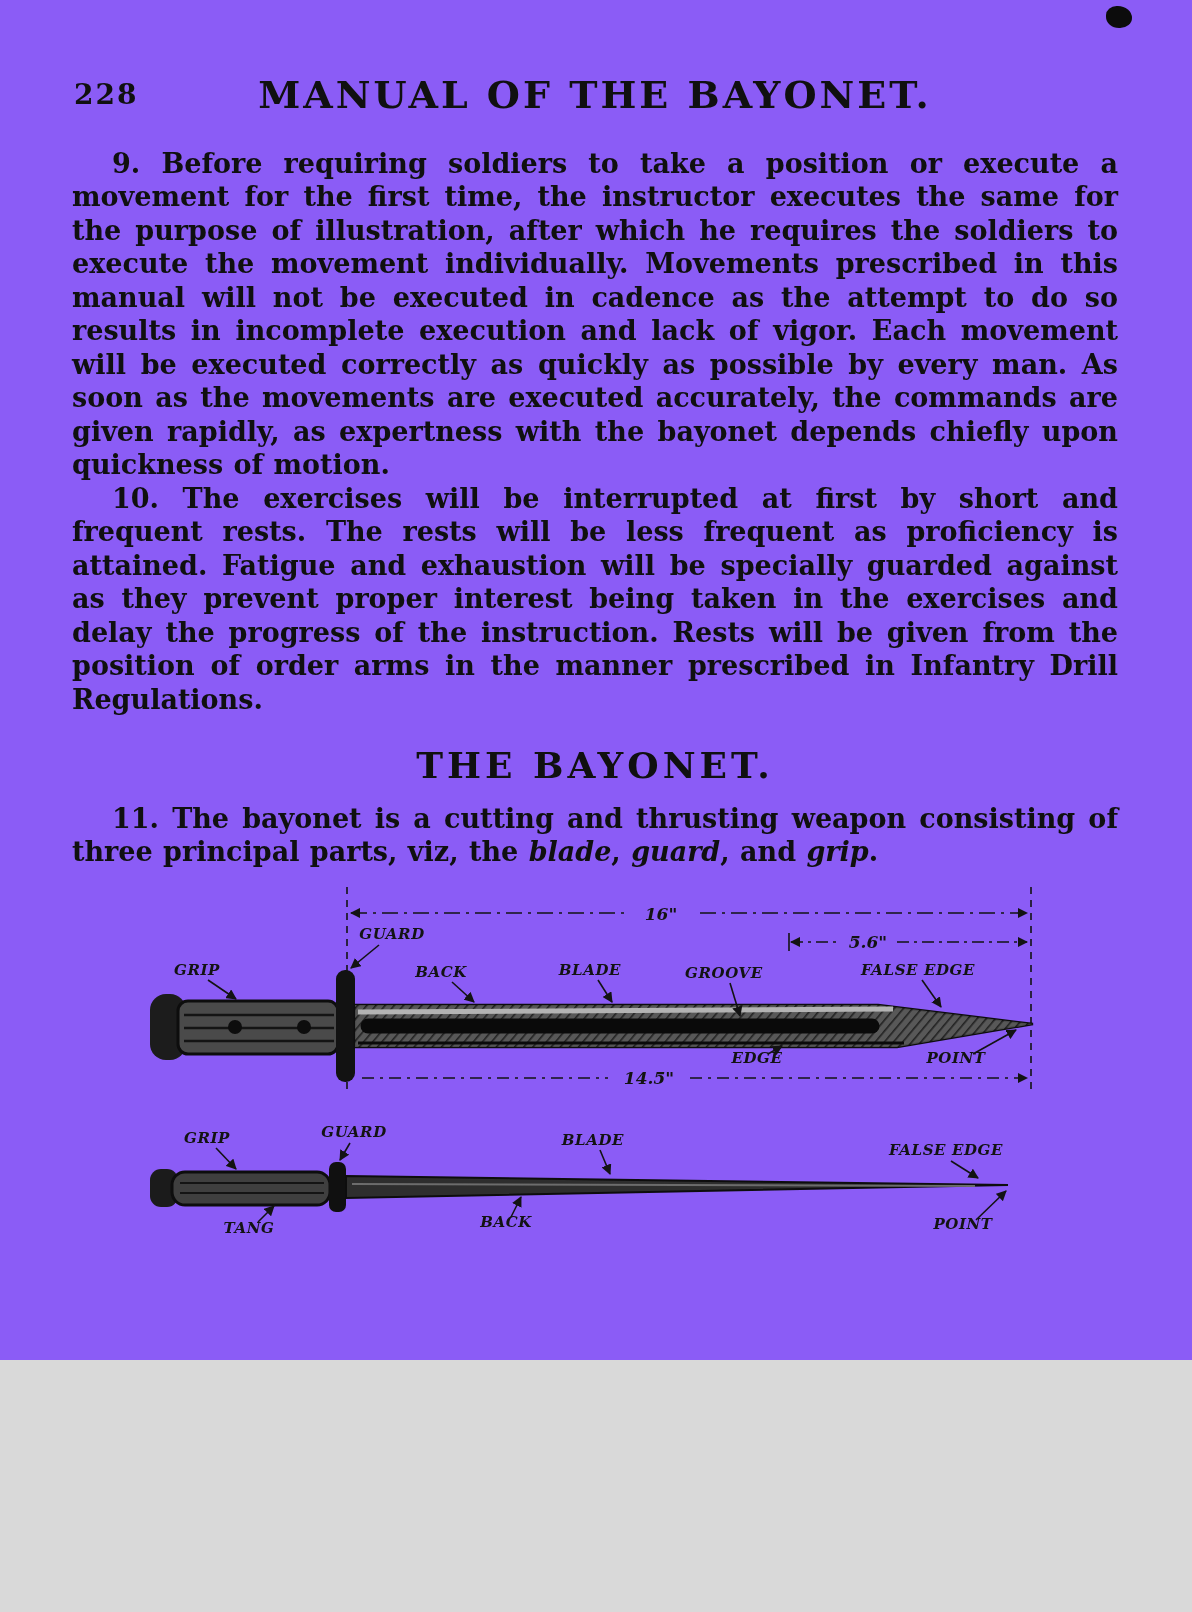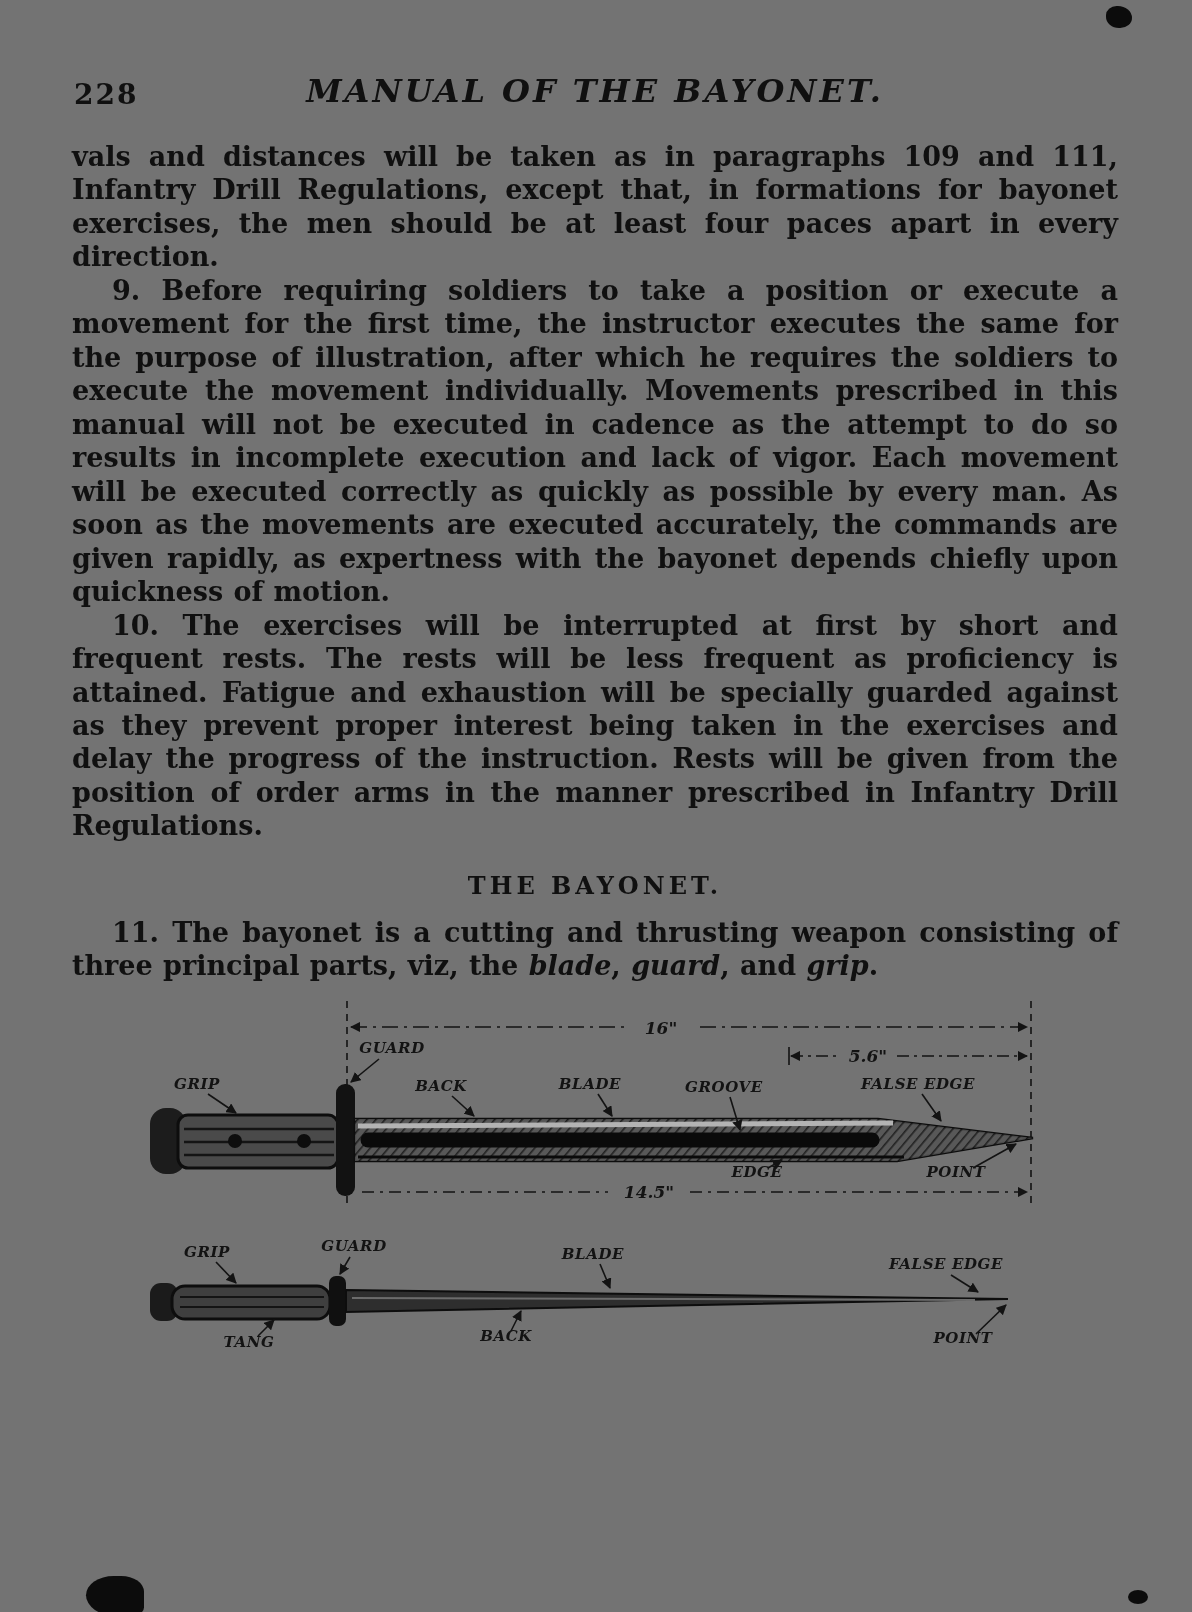--- a/index.html
+++ b/index.html
@@ -1,45 +1,45 @@
 <!DOCTYPE html>
 <html><head>
 <meta charset="utf-8">
 <style>
   * { margin:0; padding:0; box-sizing:border-box; }
   html, body { background:#d9d9d9; }
   .sheet {
-    width:1192px; height:1612px;
-    background:#737373;
+    width:1192px; height:1360px;
+    background:#8b5cf6;
     position:relative; overflow:hidden;
     font-family:"DejaVu Serif", serif;
     color:#101010;
     margin:0 auto;
   }
   .content { padding:72px 74px 0 72px; }
 
   .page-header { position:relative; text-align:center; margin-bottom:30px; }
   .page-number {
     position:absolute; left:2px; top:6px;
     font-size:28px; font-weight:700; letter-spacing:2px;
   }
   .page-title {
     display:inline-block;
-    font-size:32px; font-weight:700; letter-spacing:3px;font-style:italic;
+    font-size:38px; font-weight:700; letter-spacing:3px;
   }
 
   .body-para {
     font-size:27px; line-height:1.24; font-weight:700;
     text-align:justify; text-indent:40px;
     word-spacing:1px;
   }
   .body-para.no-indent { text-indent:0; }
 
   .section-heading {
-    text-align:center; font-size:24px; font-weight:700;
+    text-align:center; font-size:36px; font-weight:700;
     letter-spacing:4px; margin-top:28px;
   }
   .section-subheading {
     text-align:center; font-size:25px; font-weight:700;
     font-variant:small-caps; letter-spacing:2px; margin-top:18px;
   }
   .para-11 { margin-top:16px; }
   .ital { font-style:italic; }
 
   .diagram { margin-top:6px; display:block; }
@@ -72,21 +72,20 @@
   <div class="smudge smudge-bl"></div>
   <div class="smudge smudge-br"></div>
 
   <div class="content">
 
     <div class="page-header">
       <span class="page-number">228</span>
       <span class="page-title">MANUAL OF THE BAYONET.</span>
     </div>
 
-    <p class="body-para no-indent">vals and distances will be taken as in paragraphs 109 and 111, Infantry Drill Regulations, except that, in formations for bayonet exercises, the men should be at least four paces apart in every direction.</p>
     <p class="body-para">9. Before requiring soldiers to take a position or execute a movement for the first time, the instructor executes the same for the purpose of illustration, after which he requires the soldiers to execute the movement individually. Movements prescribed in this manual will not be executed in cadence as the attempt to do so results in incomplete execution and lack of vigor. Each movement will be executed correctly as quickly as possible by every man. As soon as the movements are executed accurately, the commands are given rapidly, as expertness with the bayonet depends chiefly upon quickness of motion.</p>
     <p class="body-para">10. The exercises will be interrupted at first by short and frequent rests. The rests will be less frequent as proficiency is attained. Fatigue and exhaustion will be specially guarded against as they prevent proper interest being taken in the exercises and delay the progress of the instruction. Rests will be given from the position of order arms in the manner prescribed in Infantry Drill Regulations.</p>
 
     <div class="section-heading">THE BAYONET.</div>
 
     <p class="body-para para-11"><span>11. The bayonet is a cutting and thrusting weapon consisting of three principal parts, viz, the </span><span class="ital">blade</span><span>, </span><span class="ital">guard</span><span>, and </span><span class="ital">grip</span><span>.</span></p>
 
   </div>
 
   <figure class="diagram">

